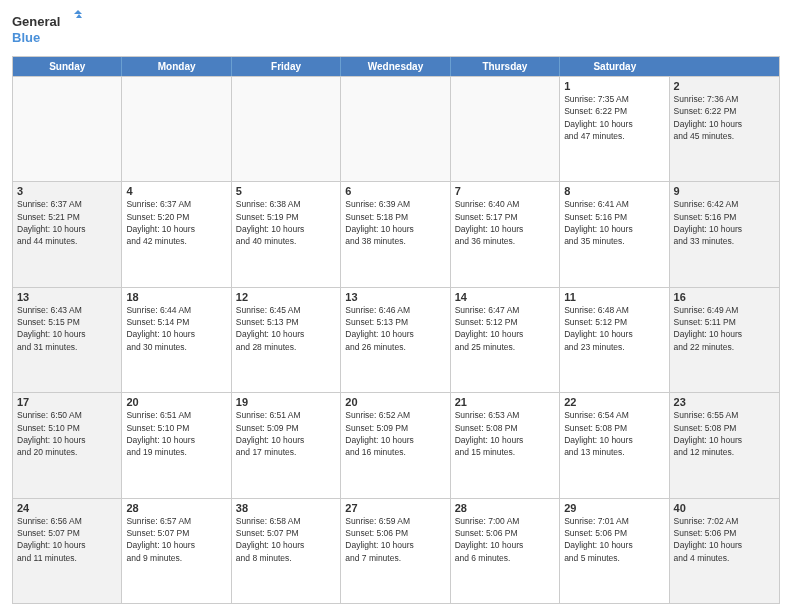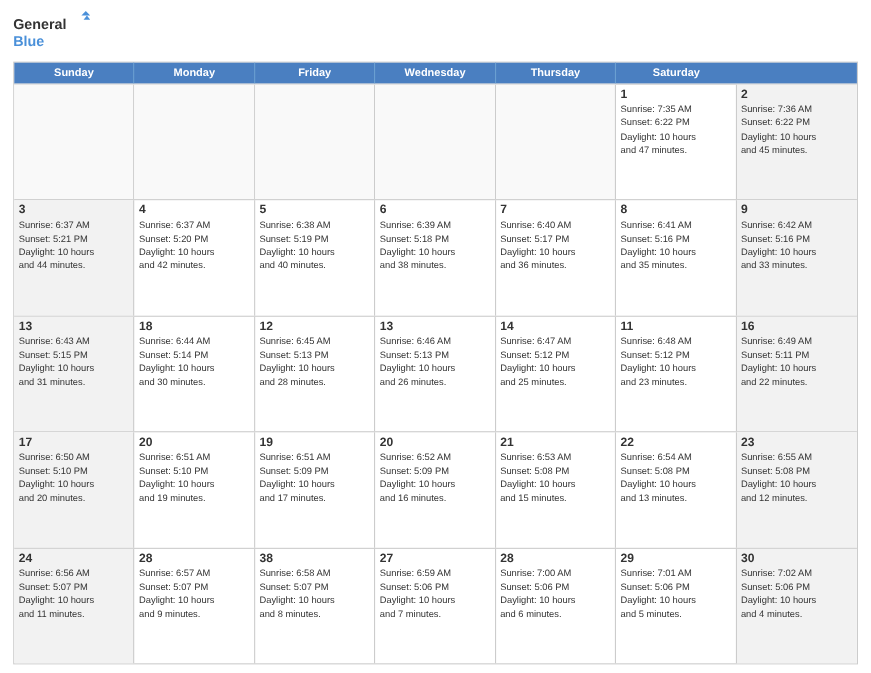--- a/index.html
+++ b/index.html
@@ -248,19 +248,19 @@
           </div>
           <div class="cal-cell">
             <span class="day-num">28</span>
             <div class="day-info">Sunrise: 7:00 AM<br>Sunset: 5:06 PM<br>Daylight: 10 hours<br>and 6 minutes.</div>
           </div>
           <div class="cal-cell">
             <span class="day-num">29</span>
             <div class="day-info">Sunrise: 7:01 AM<br>Sunset: 5:06 PM<br>Daylight: 10 hours<br>and 5 minutes.</div>
           </div>
           <div class="cal-cell shaded">
-            <span class="day-num">30</span>
+            <span class="day-num">40</span>
             <div class="day-info">Sunrise: 7:02 AM<br>Sunset: 5:06 PM<br>Daylight: 10 hours<br>and 4 minutes.</div>
           </div>
         </div>
       </div>
   </div>
 </div>
 
 </body></html>

